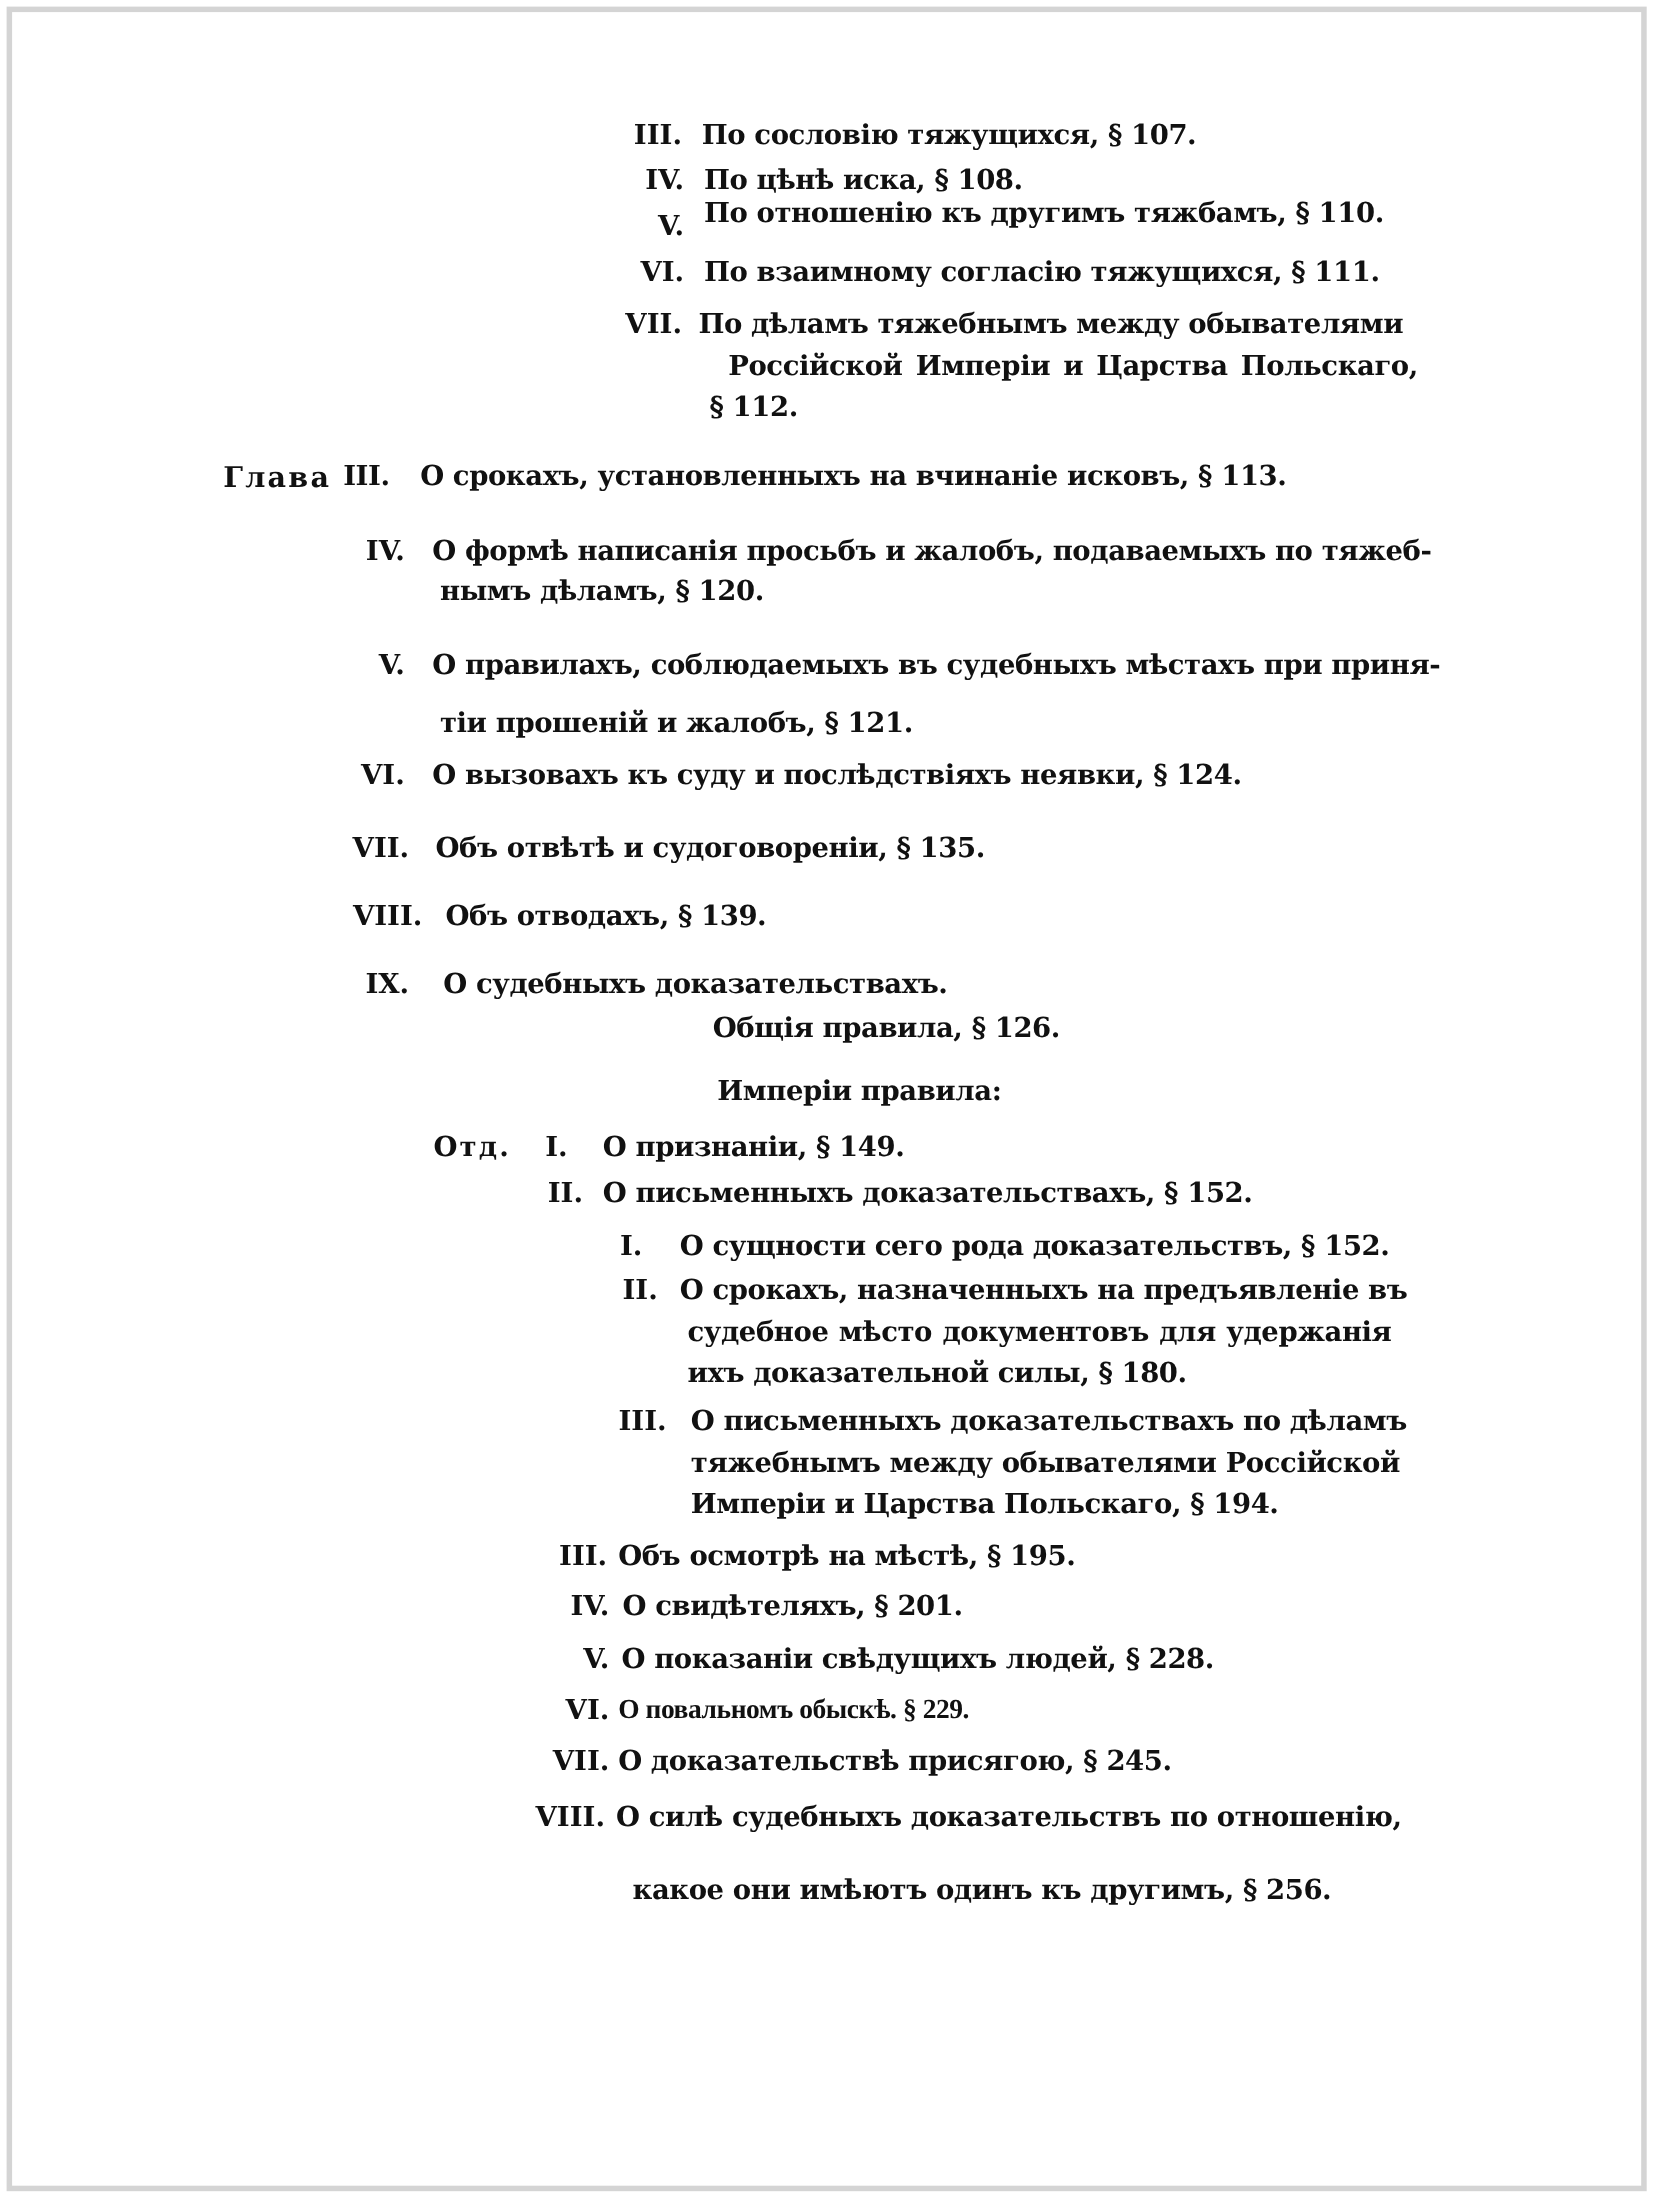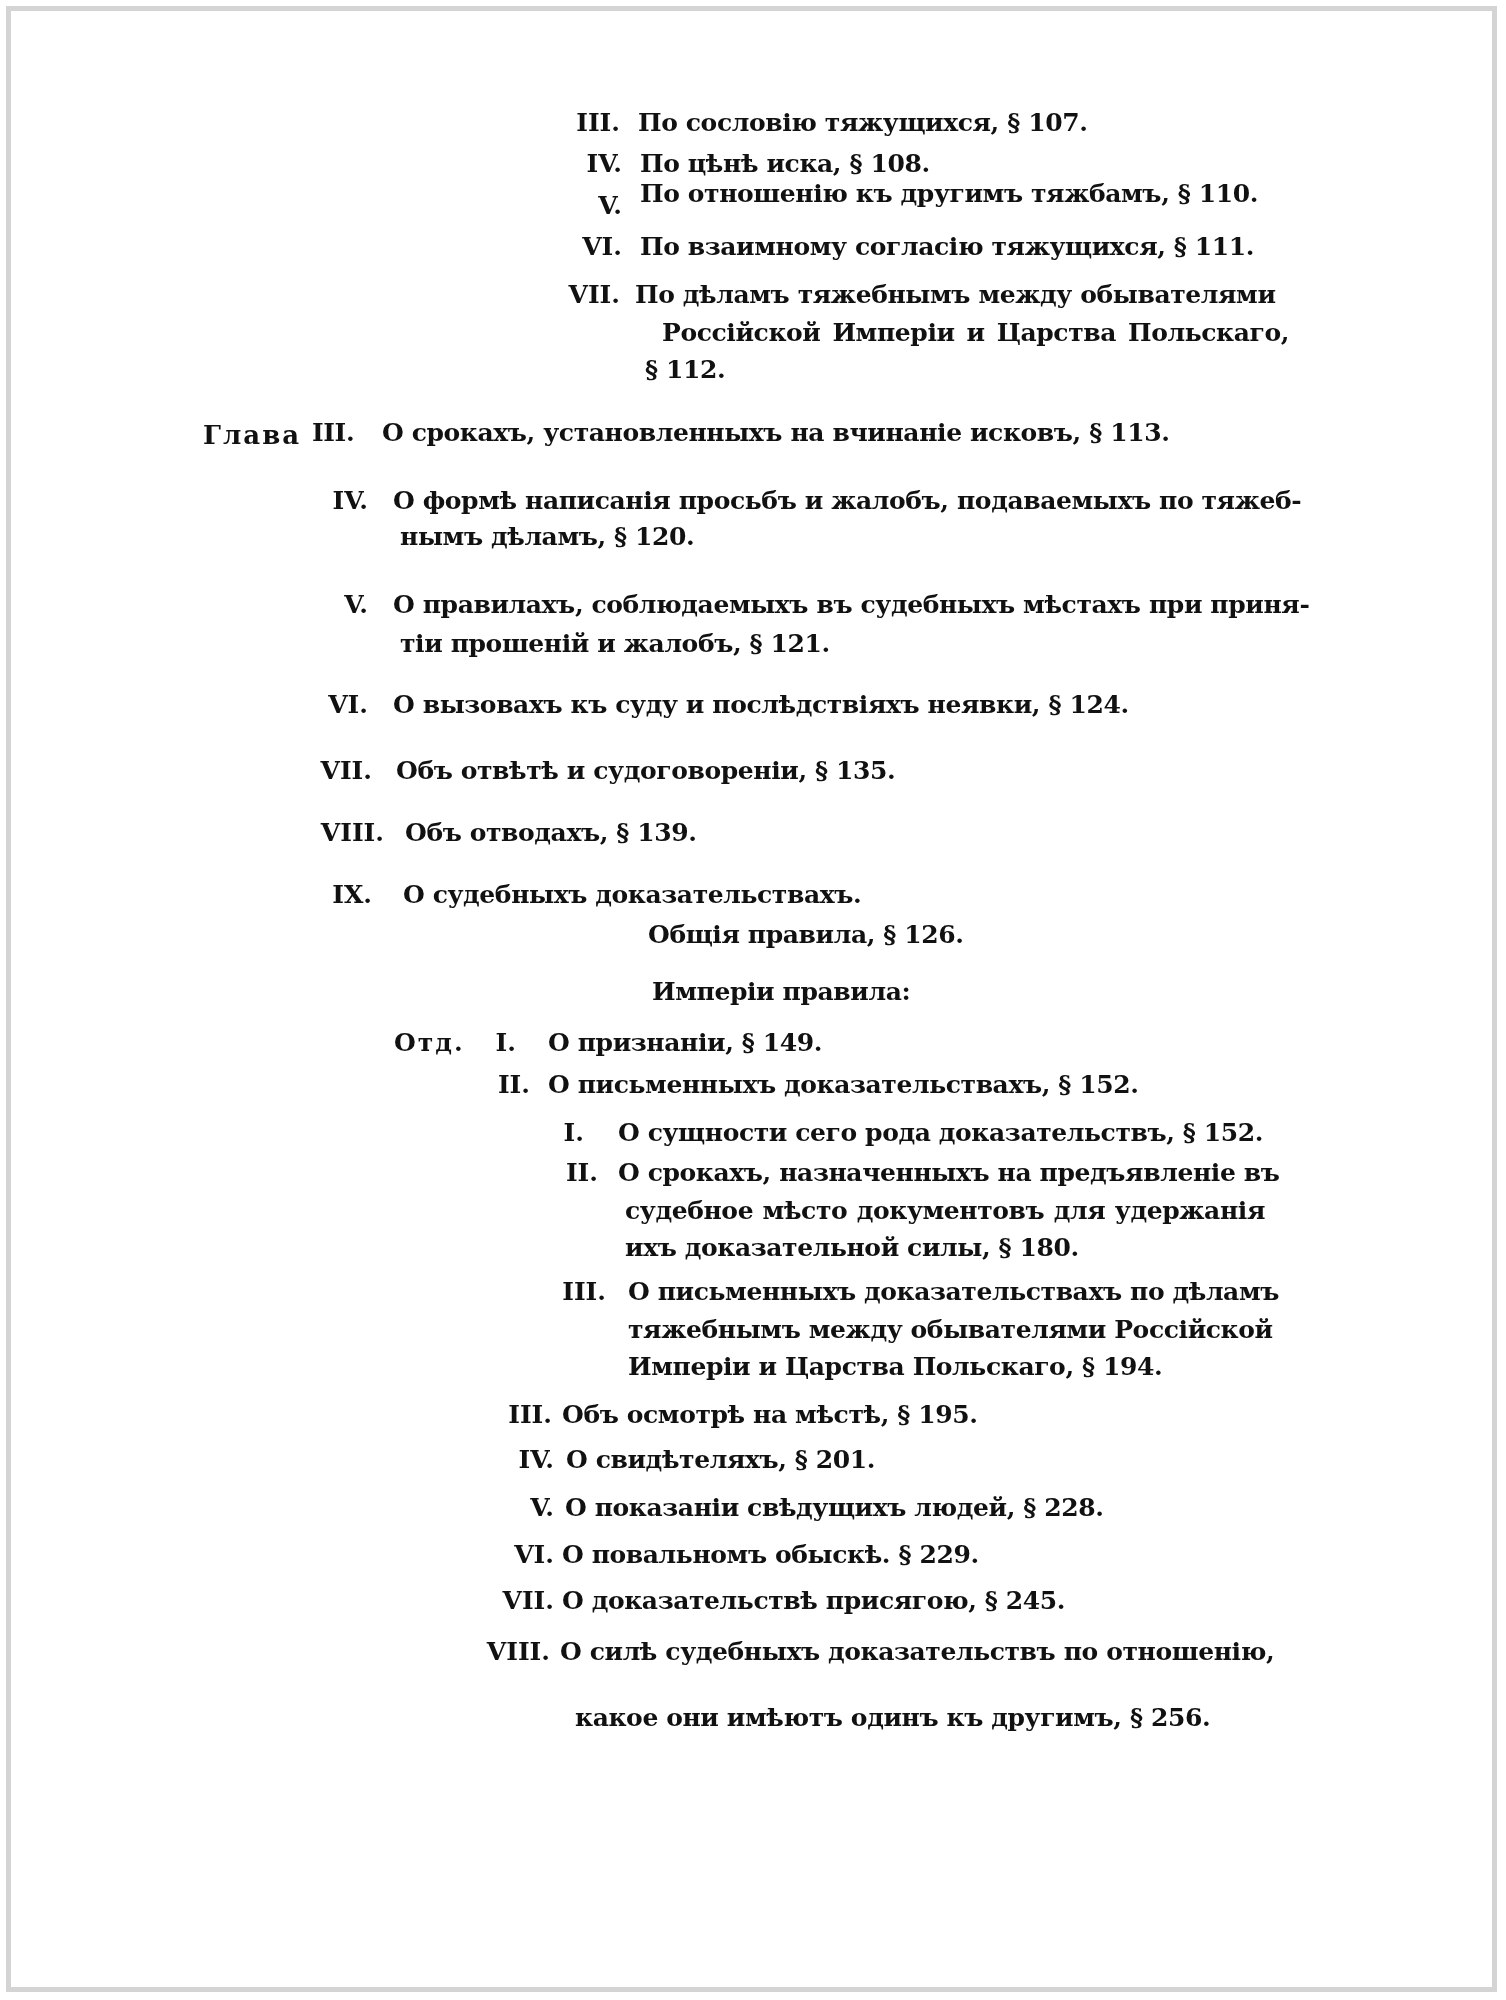--- a/index.html
+++ b/index.html
@@ -77,21 +77,21 @@
   <span class="line chapter-label" style="left:203px; top:420px;">Глава</span>
   <span class="line" style="left:312px; top:418px;">III.</span>
   <span class="line" style="left:382px; top:418px;">О срокахъ, установленныхъ на вчинаніе исковъ, § 113.</span>
 
   <span class="num" style="left:300px; top:486px; width:68px;">IV.</span>
   <span class="line just" style="left:393px; top:486px; width:872px;">О формѣ написанія просьбъ и жалобъ, подаваемыхъ по тяжеб-</span>
   <span class="line" style="left:400px; top:522px;">нымъ дѣламъ, § 120.</span>
 
   <span class="num" style="left:300px; top:590px; width:68px;">V.</span>
   <span class="line just" style="left:393px; top:590px; width:872px;">О правилахъ, соблюдаемыхъ въ судебныхъ мѣстахъ при приня-</span>
-  <span class="line" style="left:400px; top:629px;">тіи прошеній и жалобъ, § 121.</span>
+  <span class="line" style="left:400px; top:642px;">тіи прошеній и жалобъ, § 121.</span>
 
   <span class="num" style="left:300px; top:690px; width:68px;">VI.</span>
   <span class="line" style="left:393px; top:690px;">О вызовахъ къ суду и послѣдствіяхъ неявки, § 124.</span>
 
   <span class="num" style="left:300px; top:756px; width:72px;">VII.</span>
   <span class="line" style="left:396px; top:756px;">Объ отвѣтѣ и судоговореніи, § 135.</span>
 
   <span class="num" style="left:300px; top:818px; width:84px;">VIII.</span>
   <span class="line" style="left:405px; top:818px;">Объ отводахъ, § 139.</span>
 
@@ -131,21 +131,21 @@
   <span class="num" style="left:470px; top:1400px; width:82px;">III.</span>
   <span class="line" style="left:562px; top:1400px;">Объ осмотрѣ на мѣстѣ, § 195.</span>
 
   <span class="num" style="left:470px; top:1445px; width:84px;">IV.</span>
   <span class="line" style="left:566px; top:1445px;">О свидѣтеляхъ, § 201.</span>
 
   <span class="num" style="left:470px; top:1493px; width:84px;">V.</span>
   <span class="line" style="left:565px; top:1493px;">О показаніи свѣдущихъ людей, § 228.</span>
 
   <span class="num" style="left:470px; top:1540px; width:84px;">VI.</span>
-  <span class="line" style="left:562px; top:1540px;">О повальномъ обыскѣ. § 229.</span>
+  <span class="line" style="left:562px; top:1540px;font-family:Liberation Serif, serif;">О повальномъ обыскѣ. § 229.</span>
 
   <span class="num" style="left:470px; top:1586px; width:84px;">VII.</span>
   <span class="line" style="left:562px; top:1586px;">О доказательствѣ присягою, § 245.</span>
 
   <span class="num" style="left:470px; top:1637px; width:80px;">VIII.</span>
   <span class="line just" style="left:560px; top:1637px; width:705px;">О силѣ судебныхъ доказательствъ по отношенію,</span>
   <span class="line" style="left:575px; top:1703px;">какое они имѣютъ одинъ къ другимъ, § 256.</span>
 </div>
 
 </body></html>

